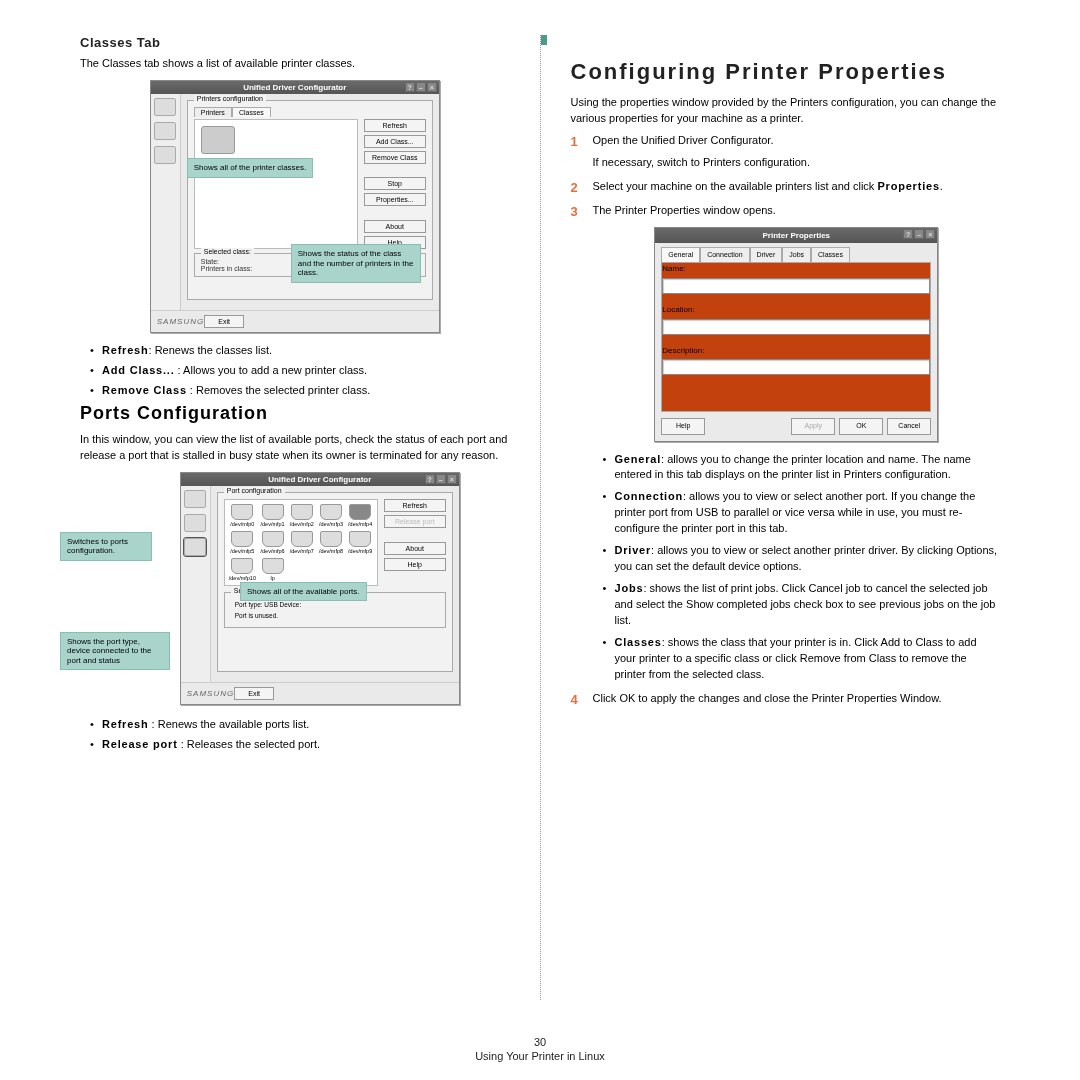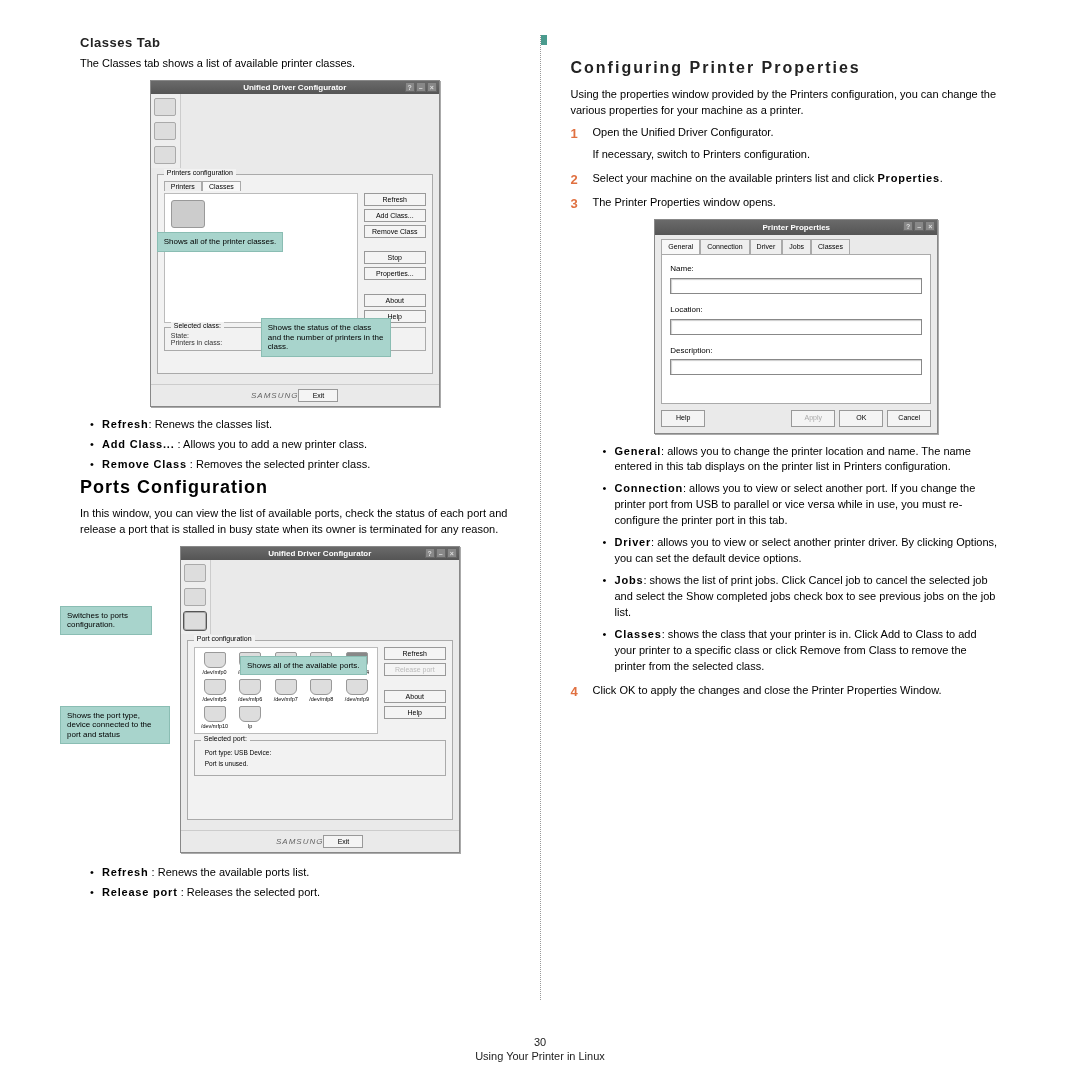--- a/index.html
+++ b/index.html
@@ -39,21 +39,21 @@
     margin-bottom: 6px;
     color: #222;
   }
   .h-med {
     font-size: 18px;
     letter-spacing: 1px;
     margin: 0 0 8px 0;
     color: #000000;
   }
   .h-large {
-    font-size: 16px;
+    font-size: 22px;
     letter-spacing: 2px;
     margin: 24px 0 10px 0;
     color: #222;
   }
   p, li { font-size: 11px; line-height: 1.45; color: #000; }
   .body-text { margin-bottom: 6px; }
   .bullet-list { list-style: none; padding-left: 10px; }
   .bullet-list li { position: relative; padding-left: 12px; margin-bottom: 4px; }
   .bullet-list li::before { content: "•"; position: absolute; left: 0; }
   .num-list { list-style: none; padding-left: 0; }
@@ -81,21 +81,21 @@
     font-size: 8px;
     font-weight: bold;
     position: relative;
   }
   .mock-title-controls {
     position: absolute; right: 2px; top: 1px; display: flex; gap: 1px;
   }
   .mock-title-controls span {
     width: 10px; height: 10px; background: #888; border: 1px solid #666; display: inline-block; font-size: 7px; line-height: 9px; text-align: center; color: #ddd;
   }
-  .mock-body { display: flex; flex-direction: column; }
+  .mock-body { display: flex; }
   .mock-sidebar { width: 30px; background: #eee; border-right: 1px solid #ccc; padding: 4px 2px; display: flex; flex-direction: column; gap: 6px; align-items: center; }
   .mock-sidebar .dev { width: 22px; height: 18px; background: #ddd; border: 1px solid #aaa; border-radius: 2px; position: relative; }
   .mock-inner { flex: 1; padding: 6px; position: relative; }
   .fieldset { border: 1px solid #aaa; padding: 6px; position: relative; margin-bottom: 4px; background: #f2f2f2; }
   .fieldset-label { position: absolute; top: -6px; left: 6px; background: #f2f2f2; padding: 0 3px; font-size: 7px; }
   .mock-tabs { display: flex; gap: 0; margin-bottom: 2px; }
   .mock-tab { border: 1px solid #aaa; padding: 1px 6px; font-size: 7px; background: #eee; border-bottom: none; }
   .mock-tab.active { background: #f8f8f8; }
   .mock-btn-col { display: flex; flex-direction: column; gap: 3px; width: 62px; }
   .mock-btn { border: 1px solid #999; background: #f4f4f4; text-align: center; padding: 2px 0; font-size: 7px; }
@@ -104,36 +104,36 @@
   .callout {
     position: absolute;
     background: #a8d4cc;
     border: 1px solid #8abdb3;
     padding: 4px 6px;
     font-size: 8px;
     line-height: 1.2;
     color: #000;
     max-width: 130px;
   }
-  .mock-bottom { padding: 4px 22px; text-align: left; border-top: 1px solid #ccc; display: flex; justify-content: center; align-items: center; }
+  .mock-bottom { padding: 4px 6px; text-align: left; border-top: 1px solid #ccc; display: flex; justify-content: flex-start; align-items: center; }
   .brand { font-size: 8px; color: #666; font-style: italic; letter-spacing: 1px; }
   .tiny { font-size: 7px; color: #333; }
 
   
   .ports-grid { display: grid; grid-template-columns: repeat(5, 1fr); gap: 4px; padding: 4px; }
   .port-cell { text-align: center; }
   .port-ico { width: 22px; height: 16px; background: #ddd; border: 1px solid #999; margin: 0 auto 1px auto; border-radius: 2px 2px 6px 6px; }
   .port-ico.sel { background: #888; }
   .port-lbl { font-size: 5.5px; }
 
   
   .pp-window { width: 284px; }
   .pp-tabs { display: flex; gap: 0; }
   .pp-tabs .mock-tab { font-size: 7px; padding: 2px 6px; }
-  .pp-body { background: #ffffff; border: 1px solid #aaa; padding: 8px; min-height: 150px; }
+  .pp-body { background: #c2410c; border: 1px solid #aaa; min-height: 150px; }
   .pp-field { margin-bottom: 10px; }
   .pp-field label { font-size: 8px; display: block; margin-bottom: 3px; }
   .pp-input { width: 100%; height: 16px; background: #fff; border: 1px solid #888; box-shadow: inset 1px 1px 1px #ccc; }
   .pp-footer { display: flex; justify-content: space-between; padding: 6px; }
   .pp-footer .left, .pp-footer .right { display: flex; gap: 4px; }
   .pp-footer .mock-btn { width: 44px; }
   .pp-footer .mock-btn.dis { color: #aaa; }
 
   .footer {
     position: absolute;

